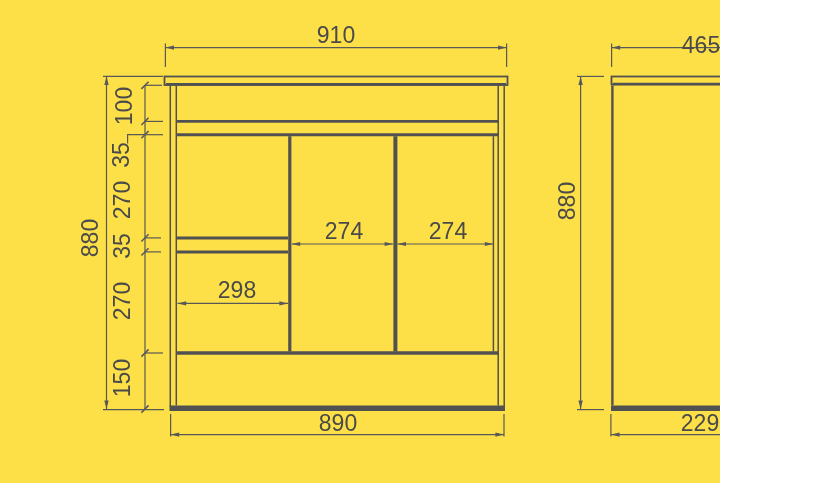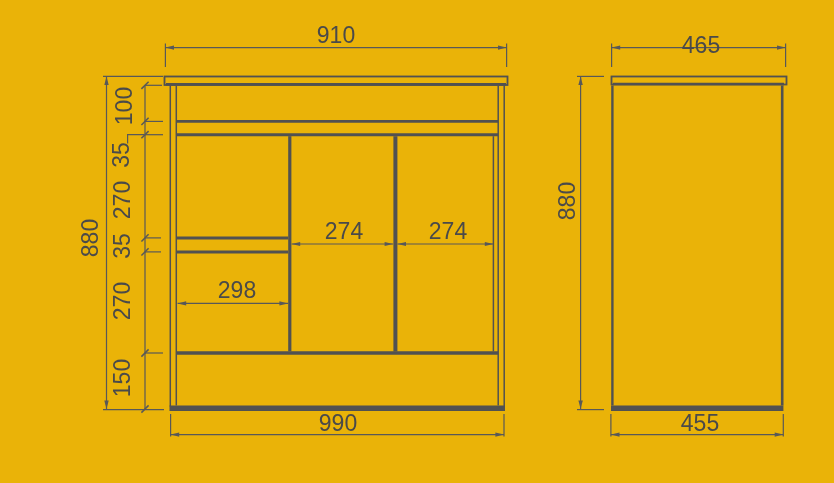--- a/index.html
+++ b/index.html
@@ -1,19 +1,19 @@
 <!DOCTYPE html>
 <html><head>
 <meta charset="utf-8">
 <style>
   html,body{margin:0;padding:0;background:#ffffff;}
   .stage{
     position:relative;
-    width:834px;height:483px;
-    background:#eab308;
+    width:720px;height:483px;
+    background:#fde047;
     overflow:hidden;
     font-family:"Liberation Sans", sans-serif;
   }
   .stage svg{position:absolute;left:0;top:0;}
   .dim-label{
     position:absolute;
     font-size:23px;
     line-height:1;
     color:#4a4a4a;
     white-space:nowrap;
@@ -132,21 +132,21 @@
       <line x1="577" y1="76.4" x2="604" y2="76.4"></line>
       <line x1="577" y1="409.6" x2="604" y2="409.6"></line>
       <polygon points="580.6,76.4 578.4,85 582.8,85" fill="#585858" stroke="none"></polygon>
       <polygon points="580.6,409 578.4,400.4 582.8,400.4" fill="#585858" stroke="none"></polygon>
     </g>
   </svg>
 
   <div>
     <span class="dim-label" style="left:336px;top:35px;">910</span>
 
-    <span class="dim-label" style="left:338px;top:423px;">990</span>
+    <span class="dim-label" style="left:338px;top:423px;">890</span>
 
     <span class="dim-label vert" style="left:90px;top:238px;">880</span>
 
     <span class="dim-label vert" style="left:124px;top:106px;">100</span>
 
     <span class="dim-label vert" style="left:121px;top:155px;">35</span>
 
     <span class="dim-label vert" style="left:122px;top:200px;">270</span>
 
     <span class="dim-label vert" style="left:122px;top:246px;">35</span>
@@ -158,18 +158,18 @@
     <span class="dim-label" style="left:237px;top:290px;">298</span>
 
     <span class="dim-label" style="left:344px;top:231px;">274</span>
 
     <span class="dim-label" style="left:448px;top:231px;">274</span>
   </div>
 
   <div>
     <span class="dim-label" style="left:701px;top:35px;margin-top:10px;">465</span>
 
-    <span class="dim-label" style="left:700px;top:423px;">455</span>
+    <span class="dim-label" style="left:700px;top:423px;">229</span>
 
     <span class="dim-label vert" style="left:567px;top:201px;">880</span>
   </div>
 
 </div>
 
 </body></html>

